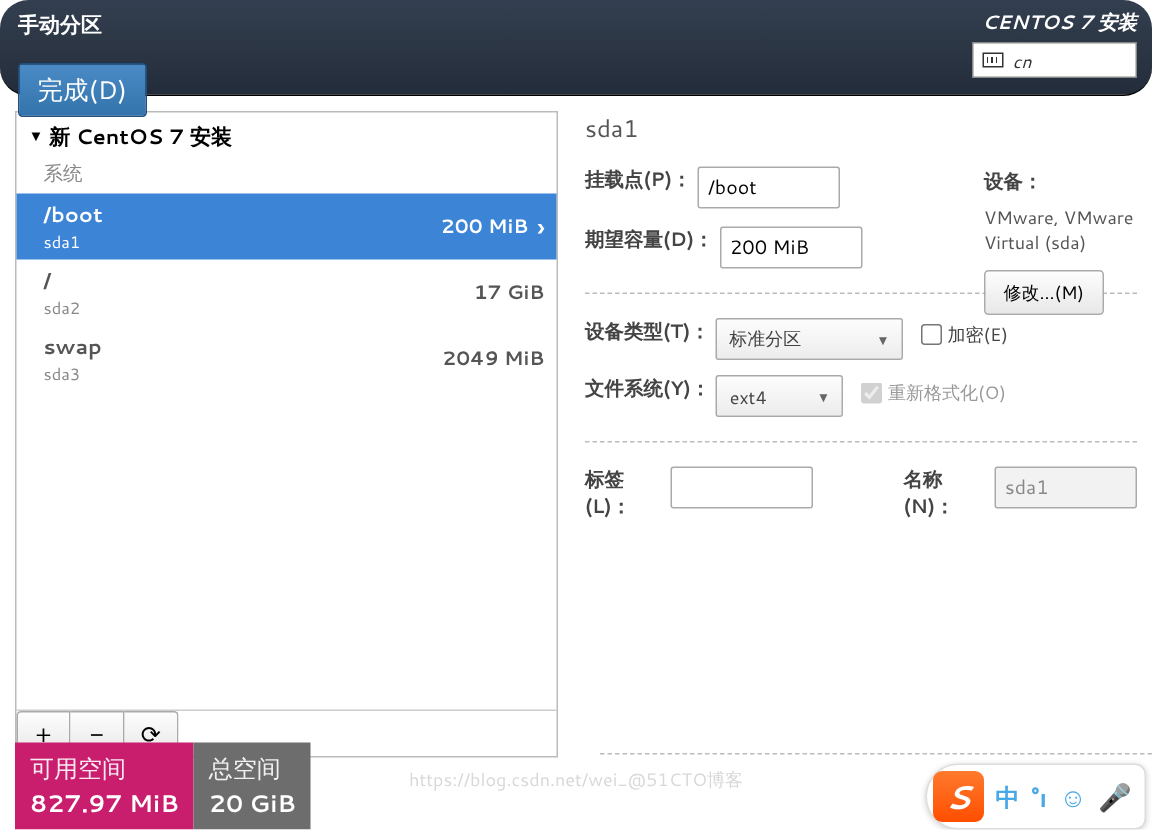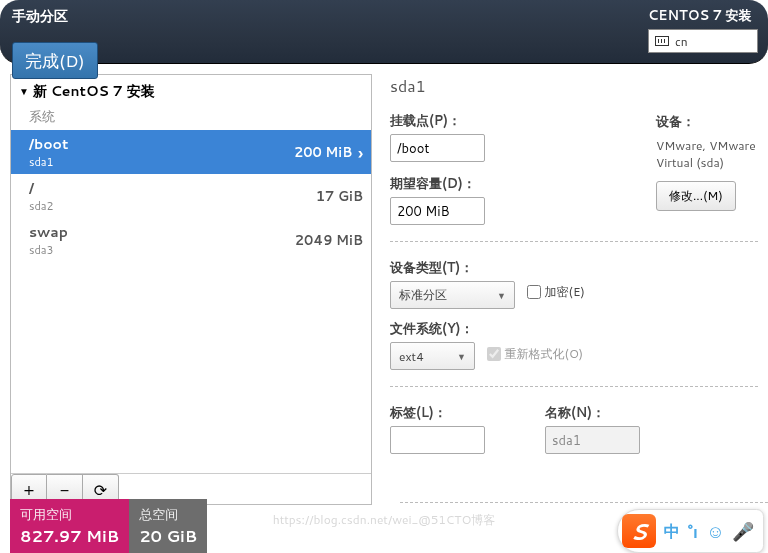--- a/index.html
+++ b/index.html
@@ -3,21 +3,21 @@
 <meta charset="utf-8">
 <style>
   * { box-sizing: border-box; margin: 0; padding: 0; font-family: "Cantarell", "Noto Sans CJK", sans-serif; }
   body { width: 768px; height: 553px; background: #fff; overflow: hidden; position: relative; }
 
   
   .header { background: #2e3947; background: linear-gradient(#333f50, #2a3442 60%, #222c3a); color: #fff; height: 64px; position: relative; border-bottom: 1px solid #000; border-radius: 19px; }
   .header-left { position: absolute; left: 12px; top: 6px; }
   .page-title { font-size: 14px; font-weight: bold; }
   .done-btn { margin-top: 16px; background: #2f6fa7; background: linear-gradient(#4a8bc6, #3474ac); border: 1px solid #1e4f7d; color: #fff; padding: 5px 12px; border-radius: 3px; font-size: 17px; cursor: pointer; }
-  .header-right { position: absolute; right: 10px; top: 6px; text-align: left; }
+  .header-right { position: absolute; right: 10px; top: 6px; text-align: right; font-style: italic; }
   .installer-title { font-size: 13px; font-weight: bold; }
   .lang-box { margin-top: 4px; background: #fff; border: 1px solid #888; width: 110px; height: 24px; color: #333; font-size: 12px; display: flex; align-items: center; padding: 0 6px; float: right; }
   .lang-box .kbd-icon { margin-right: 6px; width: 14px; height: 10px; border: 1px solid #333; position: relative; }
   .lang-box .kbd-icon::after{content:""; position:absolute; left:2px; right:2px; top:2px; bottom:2px; background: repeating-linear-gradient(90deg,#333 0 1px,transparent 1px 3px);}
 
   .main { display: flex; height: calc(100% - 64px - 48px); }
 
   
   .left { width: 376px; display: flex; flex-direction: column; padding: 10px 4px 0 10px; }
   .tree { border: 1px solid #bbb; flex: 1; display: flex; flex-direction: column; background: #fff; }
@@ -34,42 +34,42 @@
   .mp-row.selected .chev { color: #fff; margin-left: 6px; font-weight:bold; }
   .toolbar { display: flex; gap: 0; border-top: 1px solid #ccc; }
   .toolbar button { width: 36px; height: 30px; border: 1px solid #aaa; background: linear-gradient(#fdfdfd,#e8e8e8); font-size: 16px; cursor: pointer; }
   .toolbar button:first-child{border-top-left-radius:3px;border-bottom-left-radius:3px;}
   .toolbar button + button { border-left: none; }
   .toolbar .refresh{border-top-right-radius:3px;border-bottom-right-radius:3px;}
 
   
   .right { flex: 1; padding: 10px 10px 0 14px; font-size: 13px; color: #444; position: relative; }
   .right h2 { font-size: 16px; color: #555; margin-bottom: 14px; font-weight: normal; }
-  .field-col { display: flex; flex-direction: column; gap: 4px; }
+  .field-col { display: flex; flex-direction: row; gap: 4px; }
   .field-label { font-weight: bold; }
   input[type=text].inp { width: 95px; height: 28px; border: 1px solid #aaa; padding: 0 6px; font-size: 13px; border-radius:2px;}
   .inp-wide{width:180px;}
   .inp-ro{background:#f2f2f2;color:#888;}
   .devices { position: absolute; top: 48px; left: 280px; right: 0; }
   .devices-text{font-size:12px; color:#555; margin:6px 0 10px 0;}
   .btn { background: linear-gradient(#fdfdfd,#e8e8e8); border: 1px solid #aaa; padding: 5px 12px; border-radius: 3px; font-size: 12px; cursor: pointer; }
   .dashed { border-top: 1px dashed #bbb; margin: 16px 0; }
   .select { width: 125px; height: 28px; border: 1px solid #aaa; background: linear-gradient(#fdfdfd,#ececec); display: inline-flex; align-items: center; justify-content: space-between; padding: 0 8px; font-size: 12px; border-radius:2px; }
   .select .tri{font-size:9px;color:#666;}
   .chk-row { display: inline-flex; align-items: center; gap: 4px; margin-left: 8px; font-size: 12px; }
   .chk-row input{width:14px;height:14px;}
   .top-group{display:flex; gap:40px;}
   .left-fields{display:flex;flex-direction:column;gap:12px;}
 
   
   .footer { position: absolute; left: 10px; bottom: 0; display: flex; gap: 0; }
   .footer .block { padding: 6px 10px; color: #fff; }
   .footer .avail { background: #c91e6e; }
   .footer .total { background: #6d6d6d; }
-  .footer .small { font-size: 13px; opacity: 0.9; }
+  .footer .small { font-size: 16px; opacity: 0.9; }
   .footer .big { font-size: 16px; font-weight: bold; }
 
   .dashed-bottom{border-top:1px dashed #bbb; position:absolute; left:400px; right:0; bottom:50px;}
 
   
   .ime { position: absolute; bottom: 0; right: 4px; background: #fff; border: 1px solid #ddd; border-radius: 30px 10px 10px 30px; display: flex; align-items: center; gap: 8px; padding: 4px 8px 4px 4px; box-shadow: 0 1px 4px rgba(0,0,0,0.2); }
   .ime .logo { width: 34px; height: 34px; background: linear-gradient(#ff7a2e,#ff4e00); border-radius: 6px; color: #fff; font-weight: bold; font-size: 22px; display:flex;align-items:center;justify-content:center; font-style:italic;}
   .ime span { color: #49a8e6; font-size: 16px; font-weight: bold; }
   .ime .sym{font-size:18px;}
 

